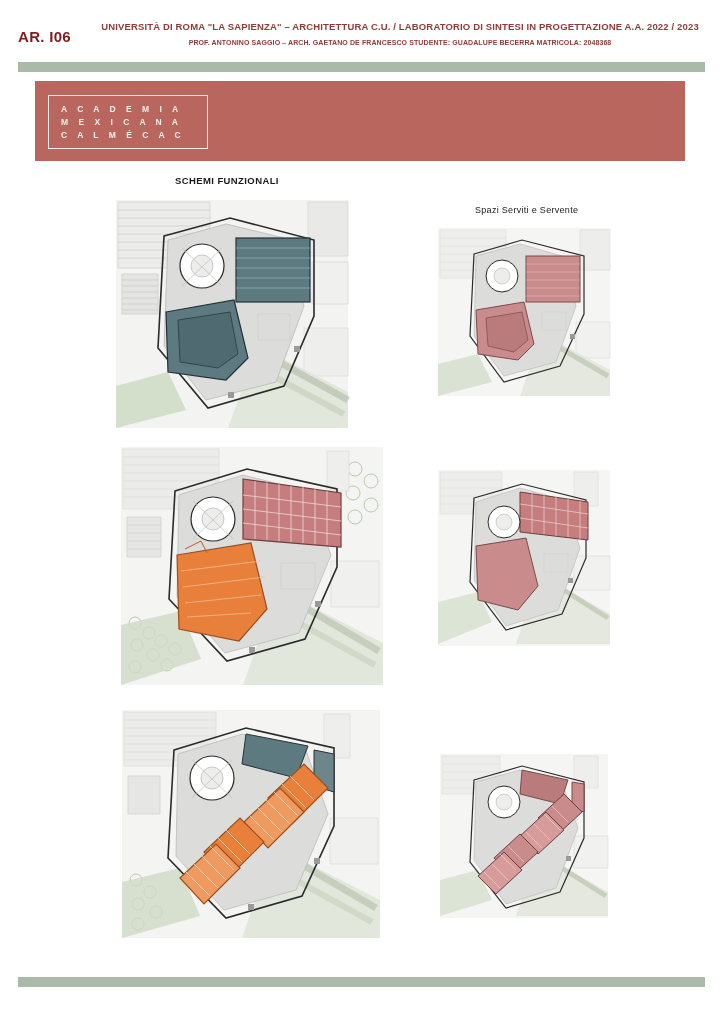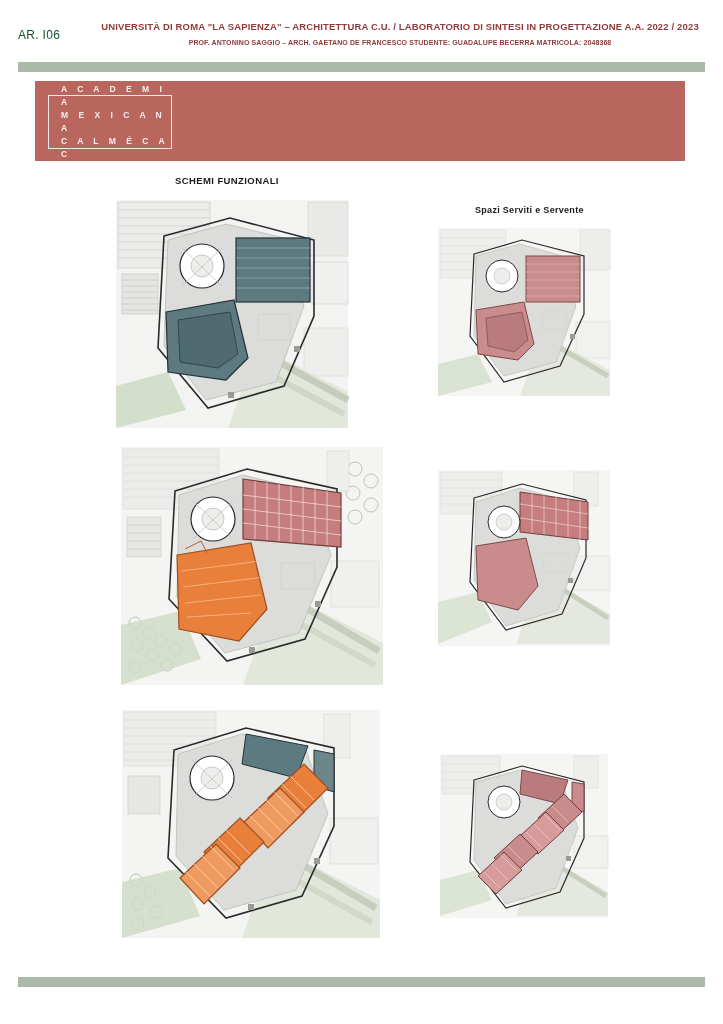--- a/index.html
+++ b/index.html
@@ -13,24 +13,24 @@
     position: relative;
     font-family: "Liberation Sans", sans-serif;
     overflow: hidden;
   }
 
   
   .sheet-code {
     position: absolute;
     left: 18px;
     top: 28px;
-    font-size: 12px;
-    font-weight: 400;
+    font-size: 15px;
+    font-weight: 700;
     letter-spacing: 0.3px;
-    color: #14532d;
+    color: #7f1d1d;
   }
   .header-text {
     position: absolute;
     left: 100px;
     top: 20px;
     width: 600px;
     text-align: center;
     color: #8f3b3b;
   }
   .header-line1 {
@@ -71,21 +71,21 @@
     left: 35px;
     top: 81px;
     width: 650px;
     height: 80px;
     background: #b9675e;
   }
   .logo-box {
     position: absolute;
     left: 48px;
     top: 95px;
-    width: 124px;
+    width: 160px;
     height: 54px;
     border: 1.5px solid #f4e7e5;
     box-sizing: border-box;
     display: flex;
     flex-direction: column;
     justify-content: center;
     padding-left: 12px;
   }
   .logo-line {
     color: #f6eceb;
@@ -103,21 +103,21 @@
     font-size: 9.5px;
     font-weight: 700;
     letter-spacing: 0.4px;
     color: #1a1a1a;
   }
   .subsection-title {
     position: absolute;
     left: 475px;
     top: 205px;
     font-size: 9px;
-    font-weight: 700;
+    font-weight: 400;
     letter-spacing: 0.3px;
     color: #1a1a1a;
   }
 
   
   .plan {
     position: absolute;
     background: #ffffff;
     overflow: hidden;
   }

